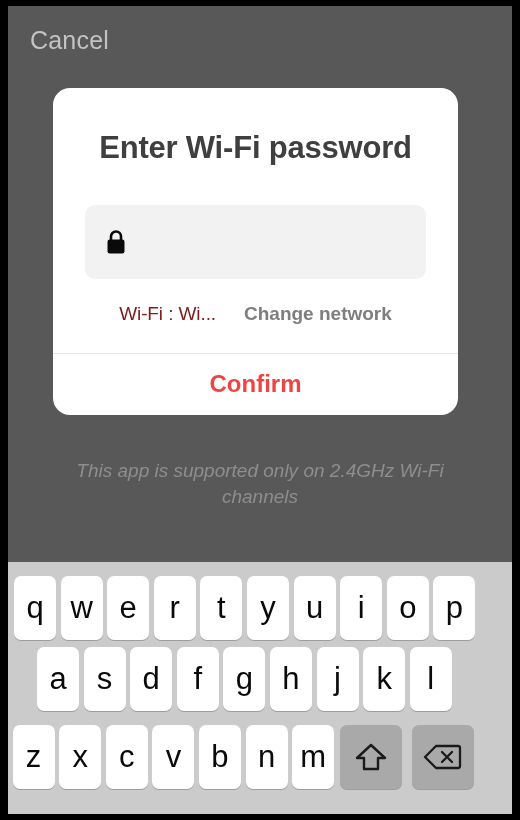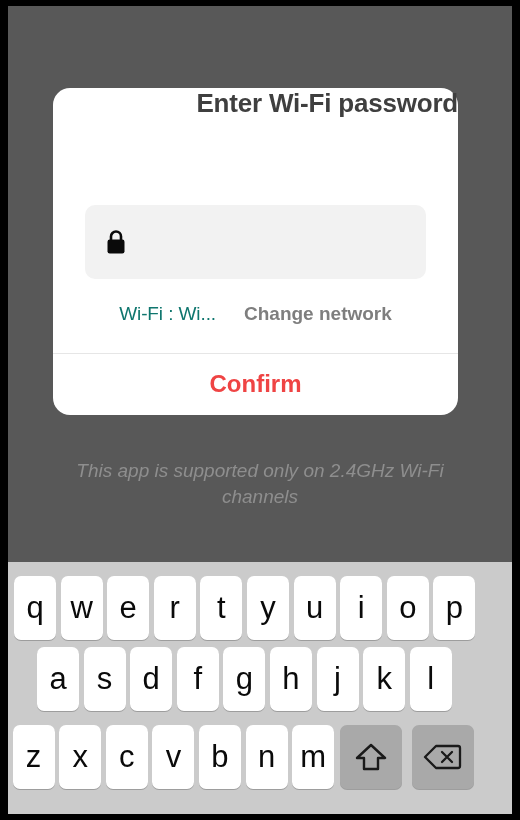--- a/index.html
+++ b/index.html
@@ -63,22 +63,23 @@
     top: 82px;
     width: 405px;
     height: 327px;
     background: #ffffff;
     border-radius: 17px;
     box-sizing: border-box;
   }
 
   #dialog-title {
     margin: 0;
-    text-align: right;
-    font-size: 26px;
+    padding-top: 42px;
+    text-align: center;
+    font-size: 31px;
     font-weight: bold;
     color: #3f3f3f;
     letter-spacing: -0.2px;
   }
 
   #password-field {
     position: absolute;
     left: 32px;
     top: 117px;
     width: 341px;
@@ -109,21 +110,21 @@
     left: 0;
     top: 215px;
     width: 405px;
     display: flex;
     justify-content: center;
     align-items: baseline;
   }
 
   #network-name {
     font-size: 19px;
-    color: #0f766e;
+    color: #7f1d1d;
     letter-spacing: -0.1px;
     max-width: 130px;
     overflow: hidden;
     white-space: nowrap;
     text-overflow: ellipsis;
   }
 
   #change-network-button {
     font-size: 19px;
     color: #7e7e7e;
@@ -225,20 +226,21 @@
   .kb-mod-icon { display: block; }
 </style>
 </head>
 <body>
 
 <div id="phone-frame">
   <div id="screen">
 
     <div id="scrim"></div>
 
+    <div id="cancel-button">Cancel</div>
 
     <div id="dialog-card">
 
       <div id="dialog-title">Enter Wi-Fi password</div>
 
       <div id="password-field">
         <svg id="lock-icon" viewBox="0 0 22 26">
           <path d="M6 11 V7.5 a5 5 0 0 1 10 0 V11" fill="none" stroke="#0a0a0a" stroke-width="2.6"></path>
           <rect x="2.5" y="10.5" width="17" height="14" rx="2.2" fill="#0a0a0a"></rect>
         </svg>

